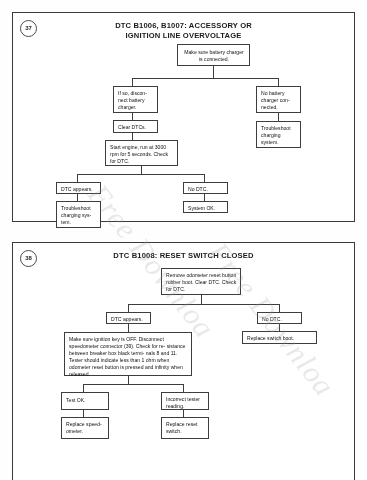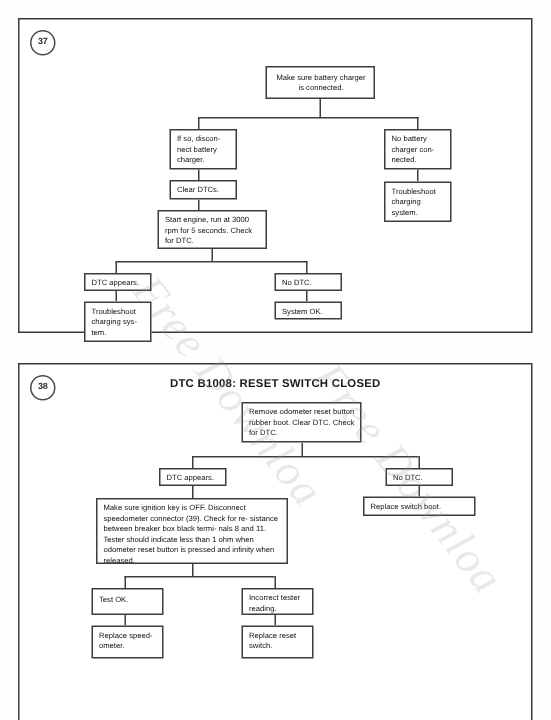--- a/index.html
+++ b/index.html
@@ -89,20 +89,24 @@
 </head>
 <body>
 
 <div class="page">
 
   <div class="wm" id="wm-1">Free Downloa</div>
   <div class="wm" id="wm-2">Free Downloa</div>
 
   <div class="panel" id="panel-1">
     <div class="badge">37</div>
+    <div class="panel-title">
+      <div>DTC B1006, B1007: ACCESSORY OR</div>
+      <div>IGNITION LINE OVERVOLTAGE</div>
+    </div>
 
     <div class="flowbox" style="left:164px;top:31px;width:73px;height:22px;text-align:center;padding-top:4px;">Make sure battery charger is connected.</div>
 
     <div class="conn v" style="left:200px;top:53px;height:12px;"></div>
 
     <div class="conn h" style="left:119px;top:65px;width:147px;"></div>
 
     <div class="conn v" style="left:119px;top:65px;height:8px;"></div>
     <div class="conn v" style="left:265px;top:65px;height:8px;"></div>
 

